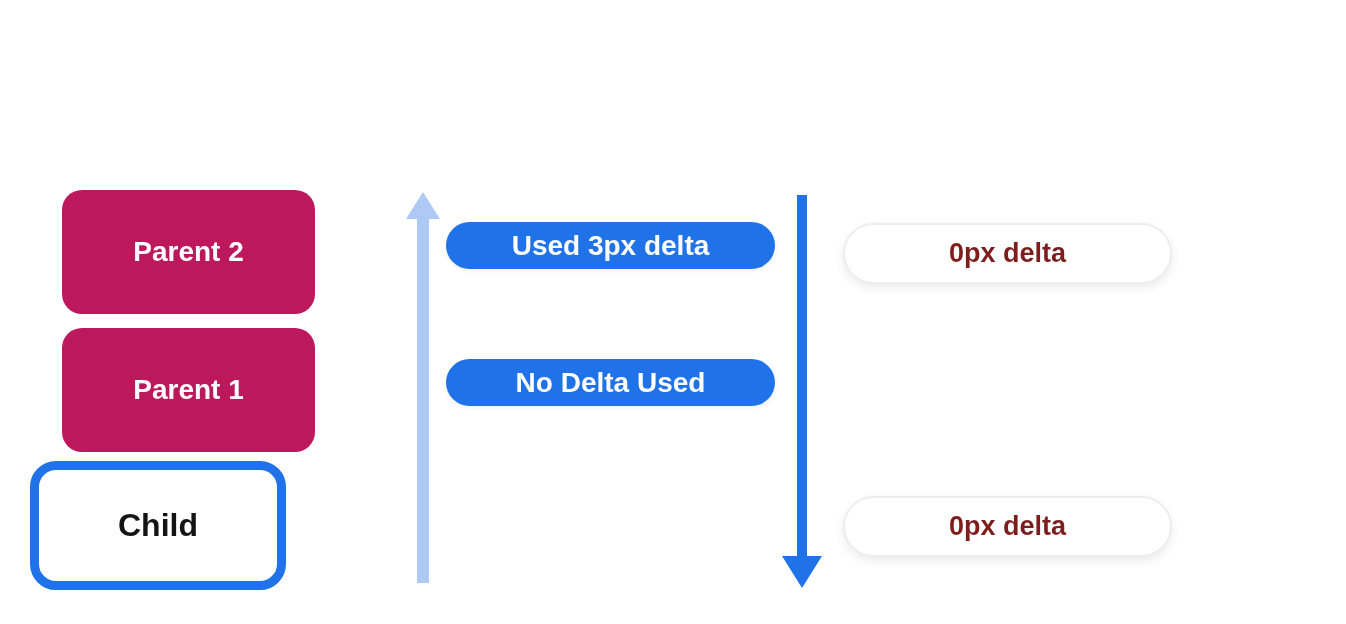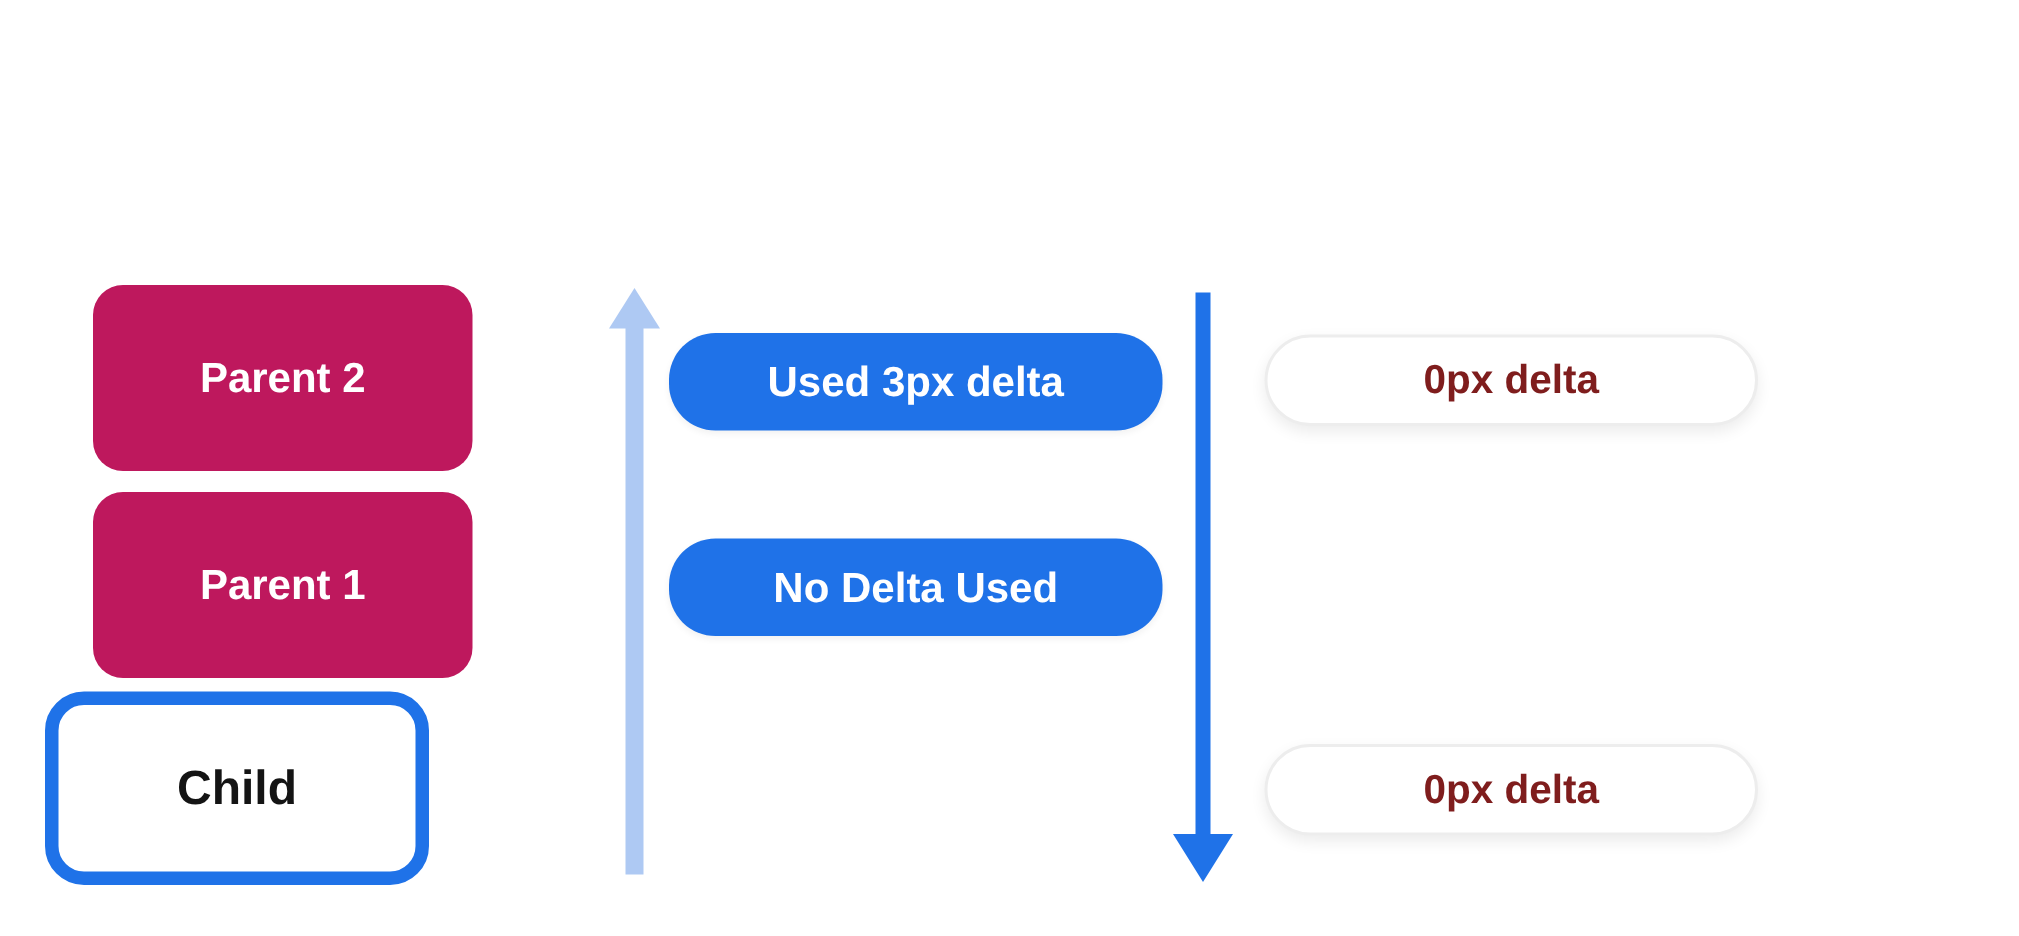--- a/index.html
+++ b/index.html
@@ -52,21 +52,21 @@
     background: #ffffff;
     border: 9px solid #1f72e8;
     border-radius: 26px;
     color: #141414;
     font-weight: 600;
     font-size: 32px;
   }
   
   .mid-pill {
     left: 446px;
-    width: 329px; height: 65px;
+    width: 329px; height: 47px;
     background: #1f72e8;
     border-radius: 31px;
     color: #ffffff;
     font-weight: 700;
     font-size: 28px;
     box-shadow: 0 2px 5px rgba(0,0,0,0.06);
   }
   .mid-pill-1 { top: 222px; }
   .mid-pill-2 { top: 359px; }
   

